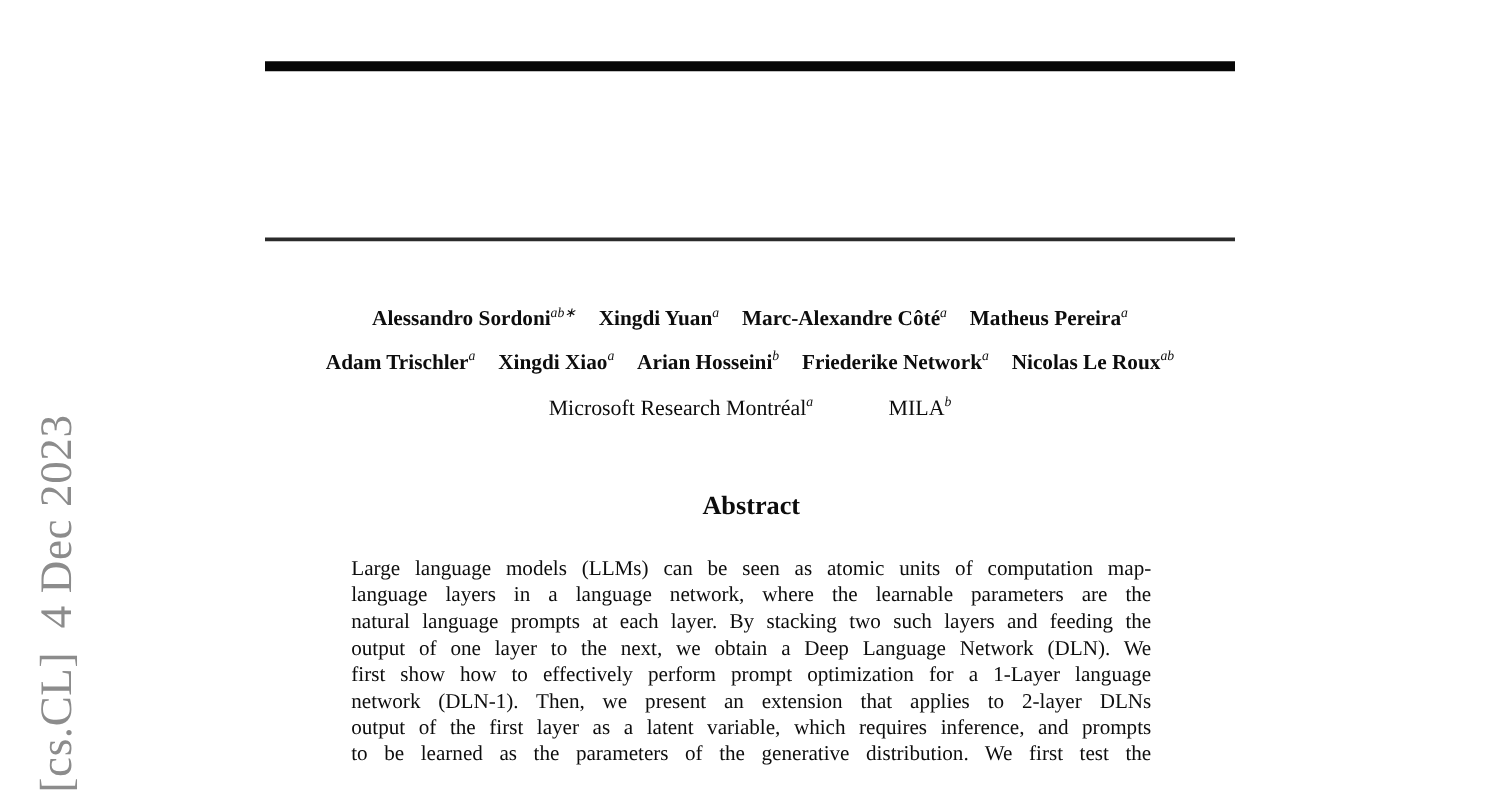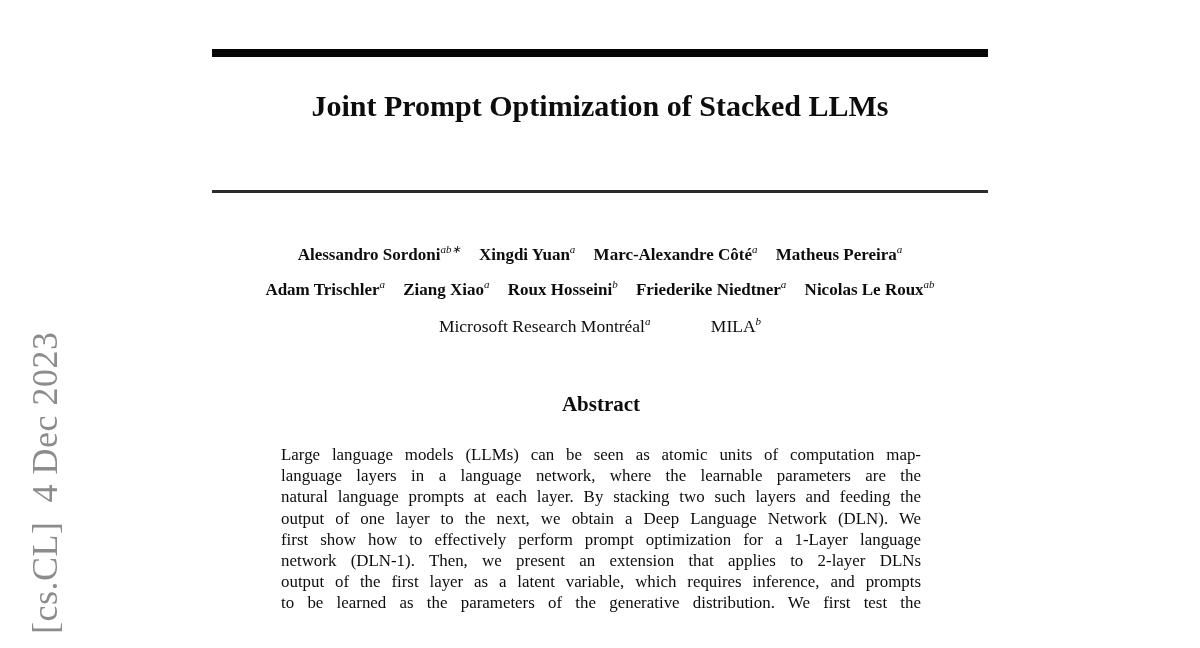--- a/index.html
+++ b/index.html
@@ -118,37 +118,36 @@
 </head>
 <body>
 
 <div class="page">
 
   <div class="watermark">[cs.CL]  4 Dec 2023</div>
 
   <div class="rule-thick"></div>
 
   <div class="title">
-    <div>Joint Prompt Optimization of Stacked LLMs</div>
   </div>
 
   <div class="rule-thin"></div>
 
   <div class="authors-row row1">
     <span class="author"><span>Alessandro Sordoni</span><sup class="auth-sup">ab∗</sup></span>
     <span class="author"><span>Xingdi Yuan</span><sup class="auth-sup">a</sup></span>
     <span class="author"><span>Marc-Alexandre Côté</span><sup class="auth-sup">a</sup></span>
     <span class="author"><span>Matheus Pereira</span><sup class="auth-sup">a</sup></span>
   </div>
 
   <div class="authors-row row2">
     <span class="author"><span>Adam Trischler</span><sup class="auth-sup">a</sup></span>
-    <span class="author"><span>Ziang Xiao</span><sup class="auth-sup">a</sup></span>
-    <span class="author"><span>Roux Hosseini</span><sup class="auth-sup">b</sup></span>
-    <span class="author"><span>Friederike Niedtner</span><sup class="auth-sup">a</sup></span>
+    <span class="author"><span>Xingdi Xiao</span><sup class="auth-sup">a</sup></span>
+    <span class="author"><span>Arian Hosseini</span><sup class="auth-sup">b</sup></span>
+    <span class="author"><span>Friederike Network</span><sup class="auth-sup">a</sup></span>
     <span class="author"><span>Nicolas Le Roux</span><sup class="auth-sup">ab</sup></span>
   </div>
 
   <div class="affiliations">
     <span class="affiliation"><span>Microsoft Research Montréal</span><sup class="auth-sup">a</sup></span>
     <span class="affiliation"><span>MILA</span><sup class="auth-sup">b</sup></span>
   </div>
 
   <div class="abstract-heading">Abstract</div>
 

